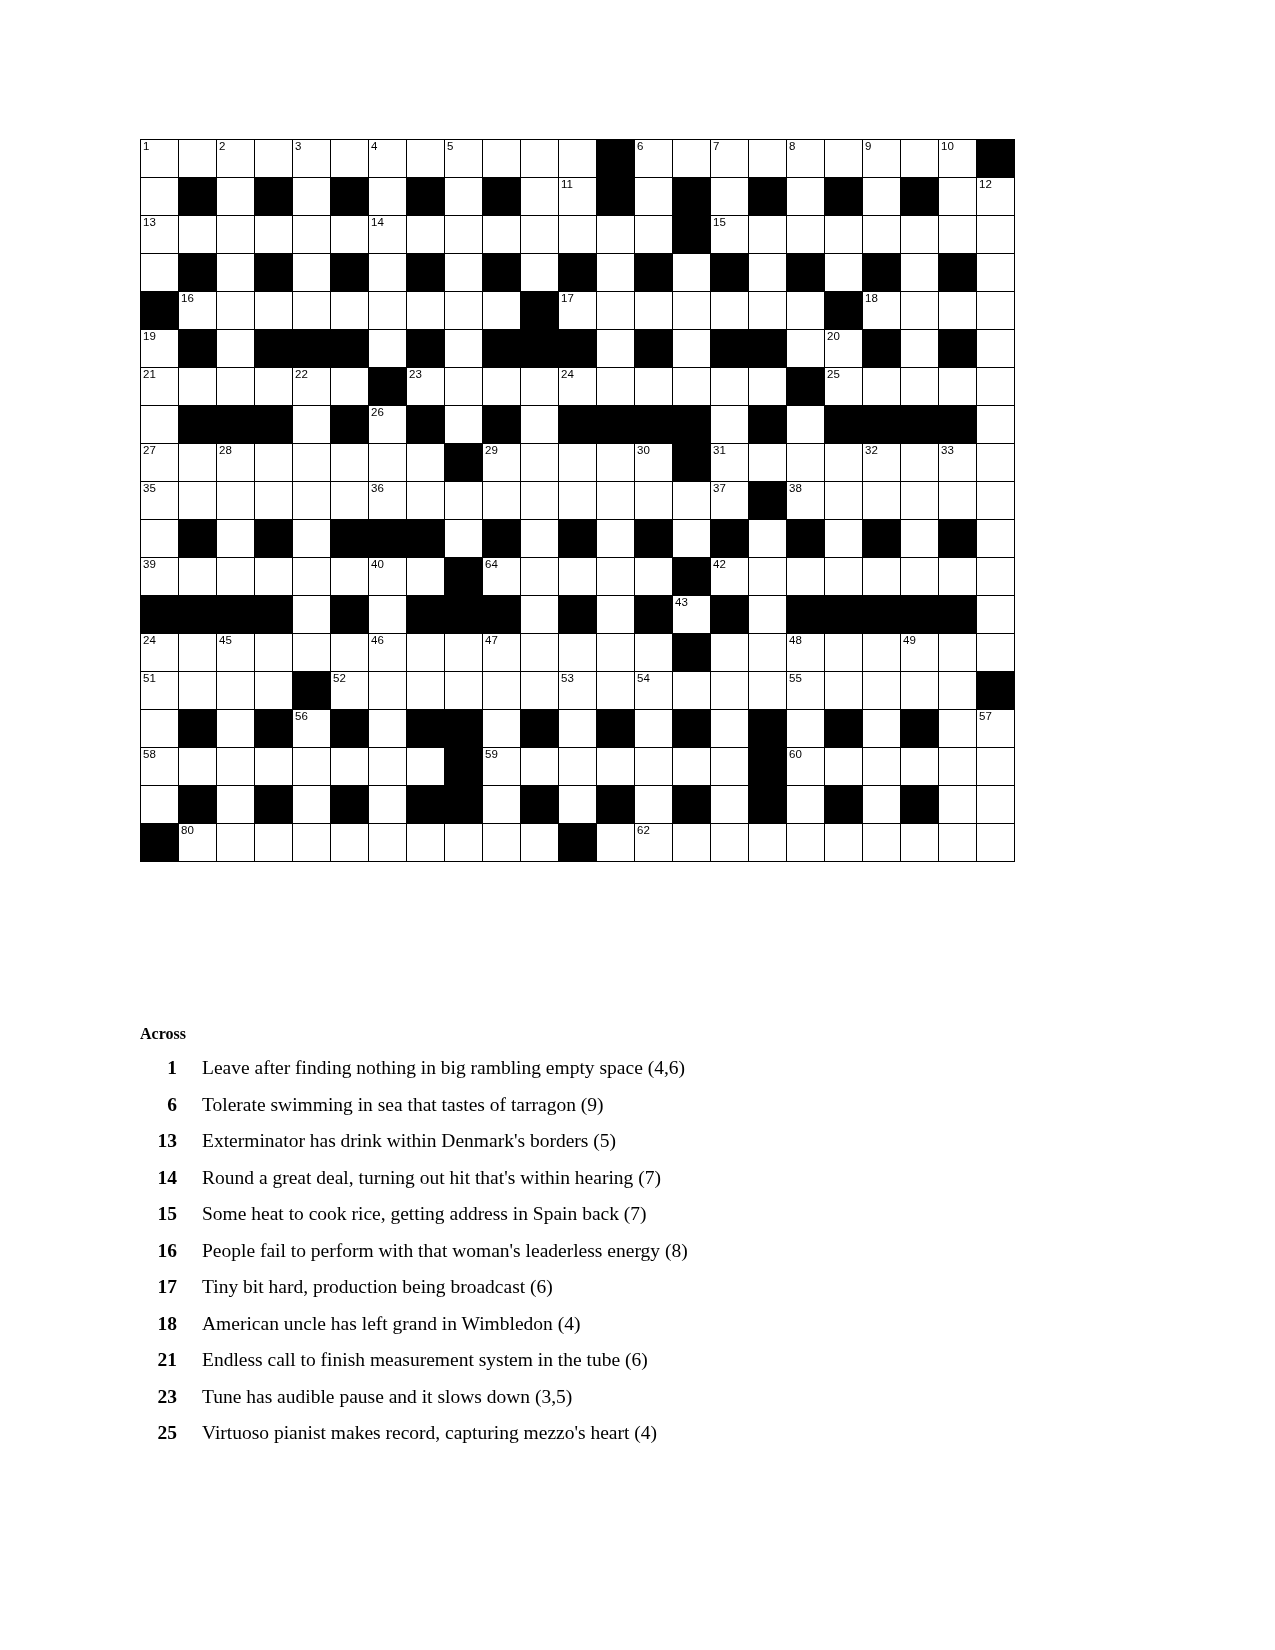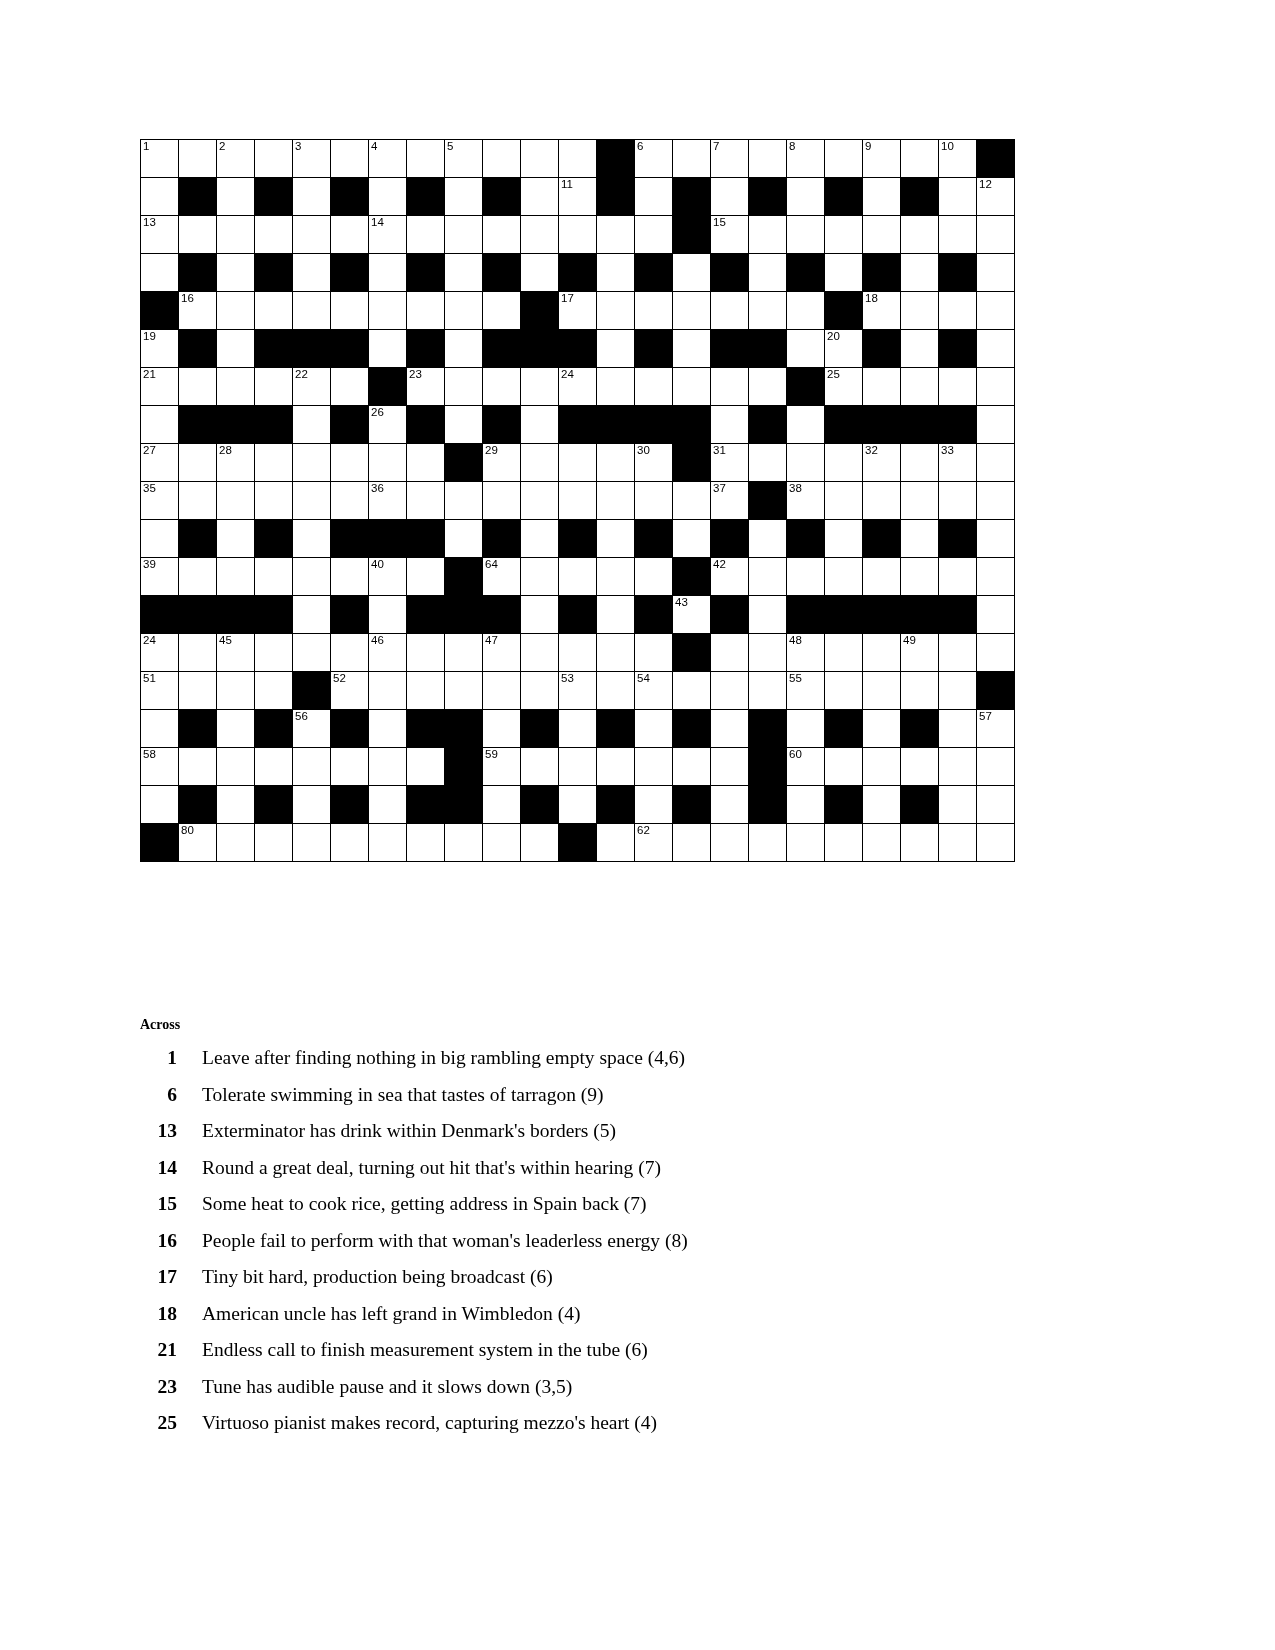--- a/index.html
+++ b/index.html
@@ -58,22 +58,22 @@
 
   
   #clues {
     position: absolute;
     left: 140px;
     top: 1017px;
     width: 980px;
   }
   #clues .heading {
     font-weight: bold;
-    font-size: 14px;
-    margin: 0 0 14px 0;
+    font-size: 16px;
+    margin: 8px 0 14px 0;
     font-family: "Liberation Serif", serif;
   }
   ul.cluelist {
     list-style: none;
     margin: 0;
     padding: 0;
   }
   ul.cluelist li {
     display: flex;
     align-items: baseline;

